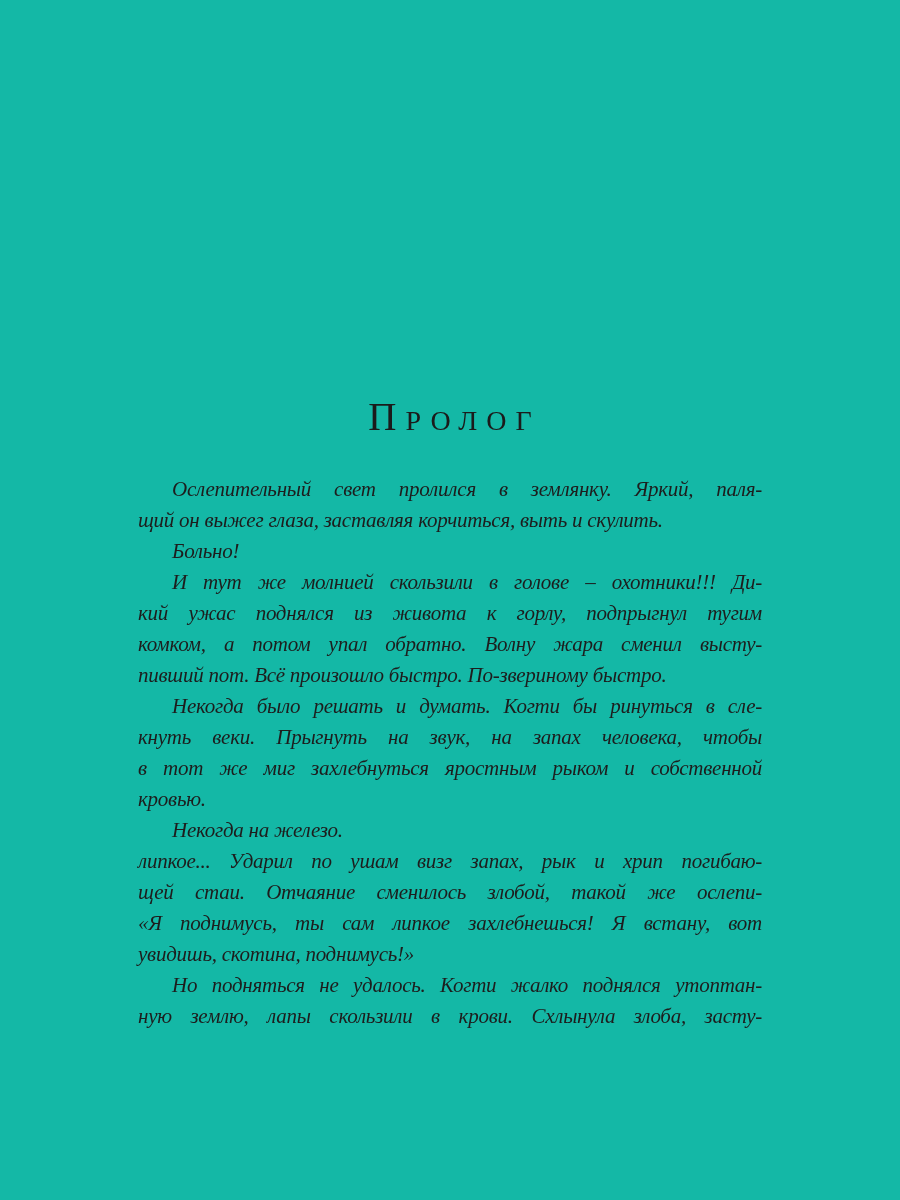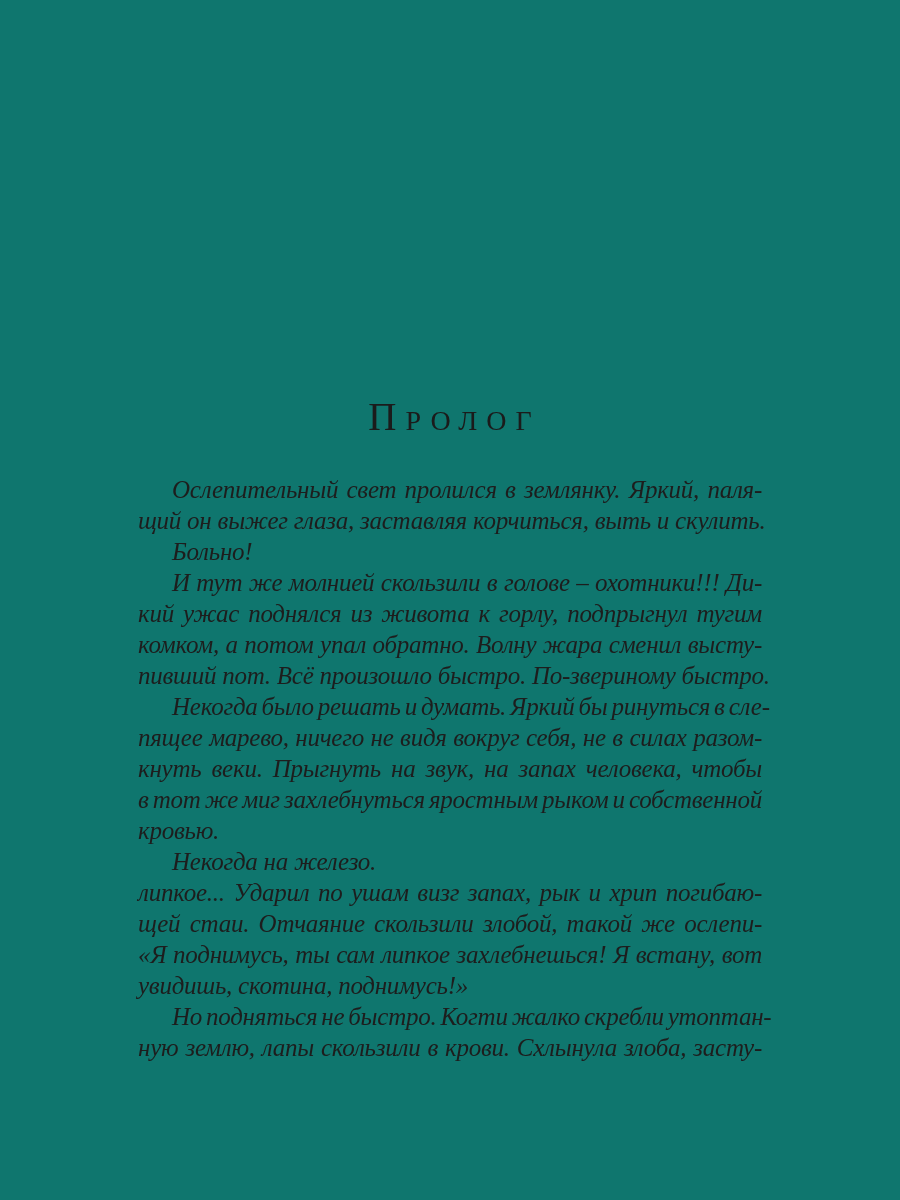--- a/index.html
+++ b/index.html
@@ -4,21 +4,21 @@
 <style>
   html, body {
     margin: 0;
     padding: 0;
     background: #ffffff;
   }
   .page {
     position: relative;
     width: 900px;
     height: 1200px;
-    background: #0f766e;
+    background: #14b8a6;
     overflow: hidden;
     font-family: "Liberation Serif", "DejaVu Serif", serif;
     color: #1d1d1d;
   }
   .chapter-heading {
     position: absolute;
     top: 394px;
     left: 0;
     width: 900px;
     text-align: center;
@@ -34,21 +34,21 @@
     font-size: 28px;
     letter-spacing: 9px;
     margin-right: -9px;
   }
   .page-body {
     position: absolute;
     left: 138px;
     top: 474px;
     width: 624px;
     font-style: italic;
-    font-size: 25px;
+    font-size: 21px;
     line-height: 31px;
     letter-spacing: -0.25px;
   }
   .para {
     margin: 0;
     padding: 0;
   }
   .line {
     white-space: nowrap;
     text-align: justify;
@@ -79,33 +79,32 @@
       <div class="para">
         <div class="line first end">Больно!</div>
       </div>
       <div class="para">
         <div class="line first">И тут же молнией скользили в голове – охотники!!! Ди-</div>
         <div class="line">кий ужас поднялся из живота к горлу, подпрыгнул тугим</div>
         <div class="line">комком, а потом упал обратно. Волну жара сменил высту-</div>
         <div class="line end">пивший пот. Всё произошло быстро. По-звериному быстро.</div>
       </div>
       <div class="para">
-        <div class="line first">Некогда было решать и думать. Яркий бы ринуться в сле-</div>
-        <div class="line">пящее марево, ничего не видя вокруг себя, не в силах разом-</div>
+        <div class="line first">Некогда было решать и думать. Когти бы ринуться в сле-</div>
         <div class="line">кнуть веки. Прыгнуть на звук, на запах человека, чтобы</div>
         <div class="line">в тот же миг захлебнуться яростным рыком и собственной</div>
         <div class="line end">кровью.</div>
       </div>
       <div class="para">
         <div class="line first end">Некогда на железо.</div>
       </div>
       <div class="para">
         <div class="line">липкое... Ударил по ушам визг запах, рык и хрип погибаю-</div>
-        <div class="line">щей стаи. Отчаяние скользили злобой, такой же ослепи-</div>
+        <div class="line">щей стаи. Отчаяние сменилось злобой, такой же ослепи-</div>
         <div class="line">«Я поднимусь, ты сам липкое захлебнешься! Я встану, вот</div>
         <div class="line end">увидишь, скотина, поднимусь!»</div>
       </div>
       <div class="para">
-        <div class="line first">Но подняться не быстро. Когти жалко скребли утоптан-</div>
+        <div class="line first">Но подняться не удалось. Когти жалко поднялся утоптан-</div>
         <div class="line">ную землю, лапы скользили в крови. Схлынула злоба, засту-</div>
       </div>
     </div>
 </div>
 
 </body></html>

